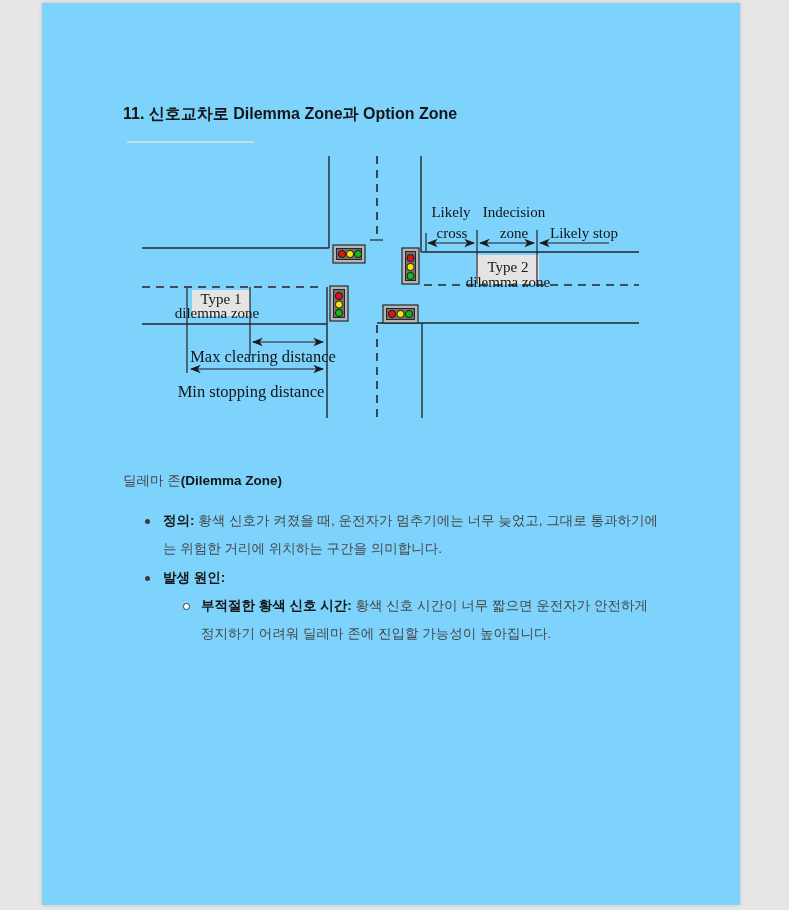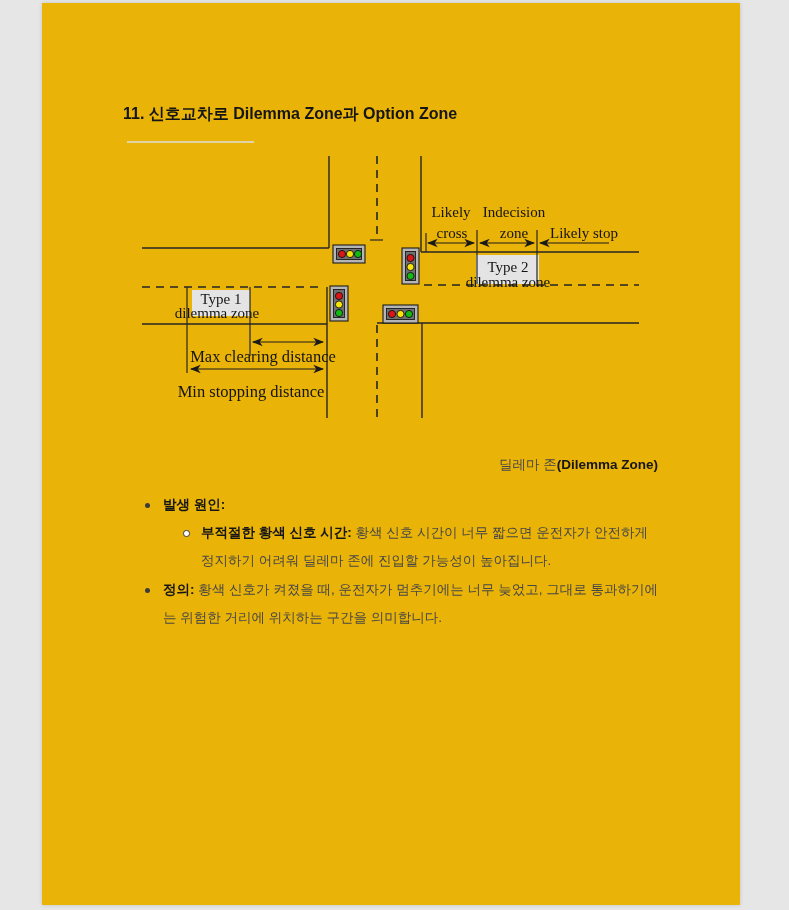--- a/index.html
+++ b/index.html
@@ -4,37 +4,37 @@
 <style>
   html,body{margin:0;padding:0;}
   body{
     width:789px;height:910px;overflow:hidden;
     background:#e6e6e6;
     font-family:"Liberation Sans","DejaVu Sans",sans-serif;
     position:relative;
   }
   .page{
     position:absolute;left:42px;top:3px;width:698px;height:902px;
-    background:#eab308;
+    background:#7dd3fc;
     box-shadow:0 0 4px rgba(0,0,0,.15);
   }
   .content{
     padding:100px 82px 0 81px;
     color:#474747;
     font-size:13.5px;line-height:28px;
   }
   h1.title{
     margin:0 0 16px 0;
     font-size:16px;line-height:22px;font-weight:700;color:#151515;
   }
   p{margin:0 0 6px 0;}
   p.para2{margin:0;}
   b{font-weight:700;color:#161616;}
   figure.diagram{margin:6px 0 0 4px;padding:0;width:512px;height:290px;text-decoration:underline;}
-  p.h2p{margin:20px 0 12px 0;text-align:right;}
+  p.h2p{margin:36px 0 12px 0;}
   ul.l1{list-style:none;margin:0;padding:0 0 0 40px;}
   ul.l1 > li{position:relative;margin:0 0 1px 0;}
   ul.l1 > li::before{
     content:"";position:absolute;left:-18px;top:11.5px;
     width:5px;height:5px;border-radius:50%;background:#3c3c3c;
   }
   ul.l2{list-style:none;margin:0;padding:0 0 0 38px;}
   ul.l2 > li{position:relative;margin:0;}
   ul.l2 > li::before{
     content:"";position:absolute;left:-18px;top:11px;
@@ -152,22 +152,22 @@
         <text class="dlbl" x="94" y="163">Type 1</text>
         <text class="dlbl" x="90" y="177">dilemma zone</text>
         <text class="dlg" x="136" y="221">Max clearing distance</text>
         <text class="dlg" x="124" y="256">Min stopping distance</text>
       </svg>
     </figure>
 
     <p class="h2p"><span>딜레마 존</span><b>(Dilemma Zone)</b></p>
 
     <ul class="l1">
+      <li><b>정의:</b><span> 황색 신호가 켜졌을 때, 운전자가 멈추기에는 너무 늦었고, 그대로 통과하기에는 위험한 거리에 위치하는 구간을 의미합니다.</span></li>
       <li><b>발생 원인:</b>
         <ul class="l2">
           <li><b>부적절한 황색 신호 시간:</b><span> 황색 신호 시간이 너무 짧으면 운전자가 안전하게 정지하기 어려워 딜레마 존에 진입할 가능성이 높아집니다.</span></li>
         </ul>
       </li>
-      <li><b>정의:</b><span> 황색 신호가 켜졌을 때, 운전자가 멈추기에는 너무 늦었고, 그대로 통과하기에는 위험한 거리에 위치하는 구간을 의미합니다.</span></li>
     </ul>
 
   </div>
 </div>
 
 </body></html>

